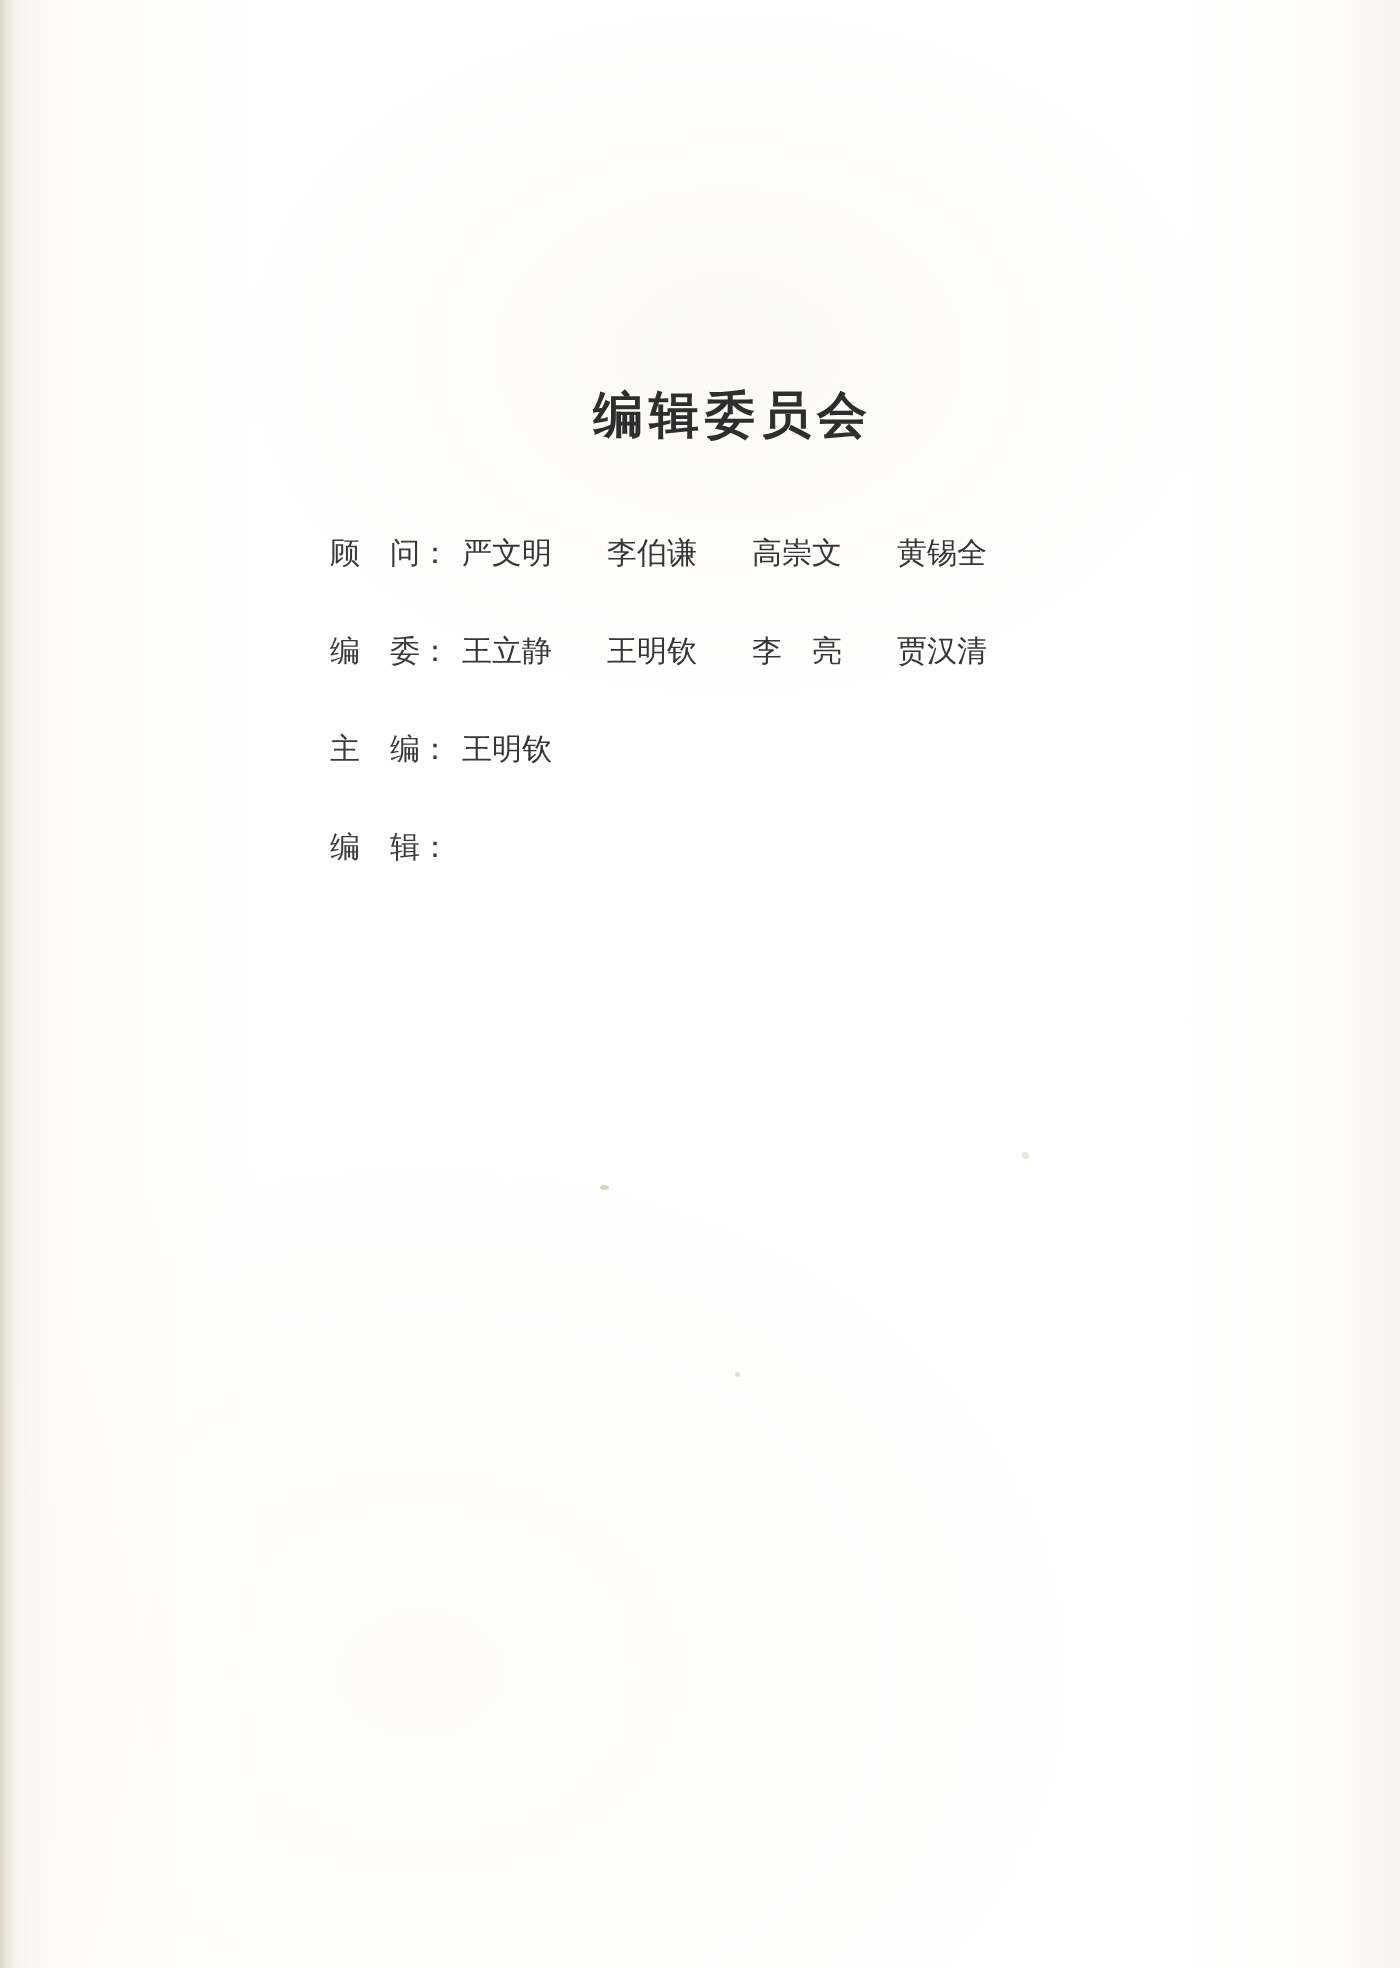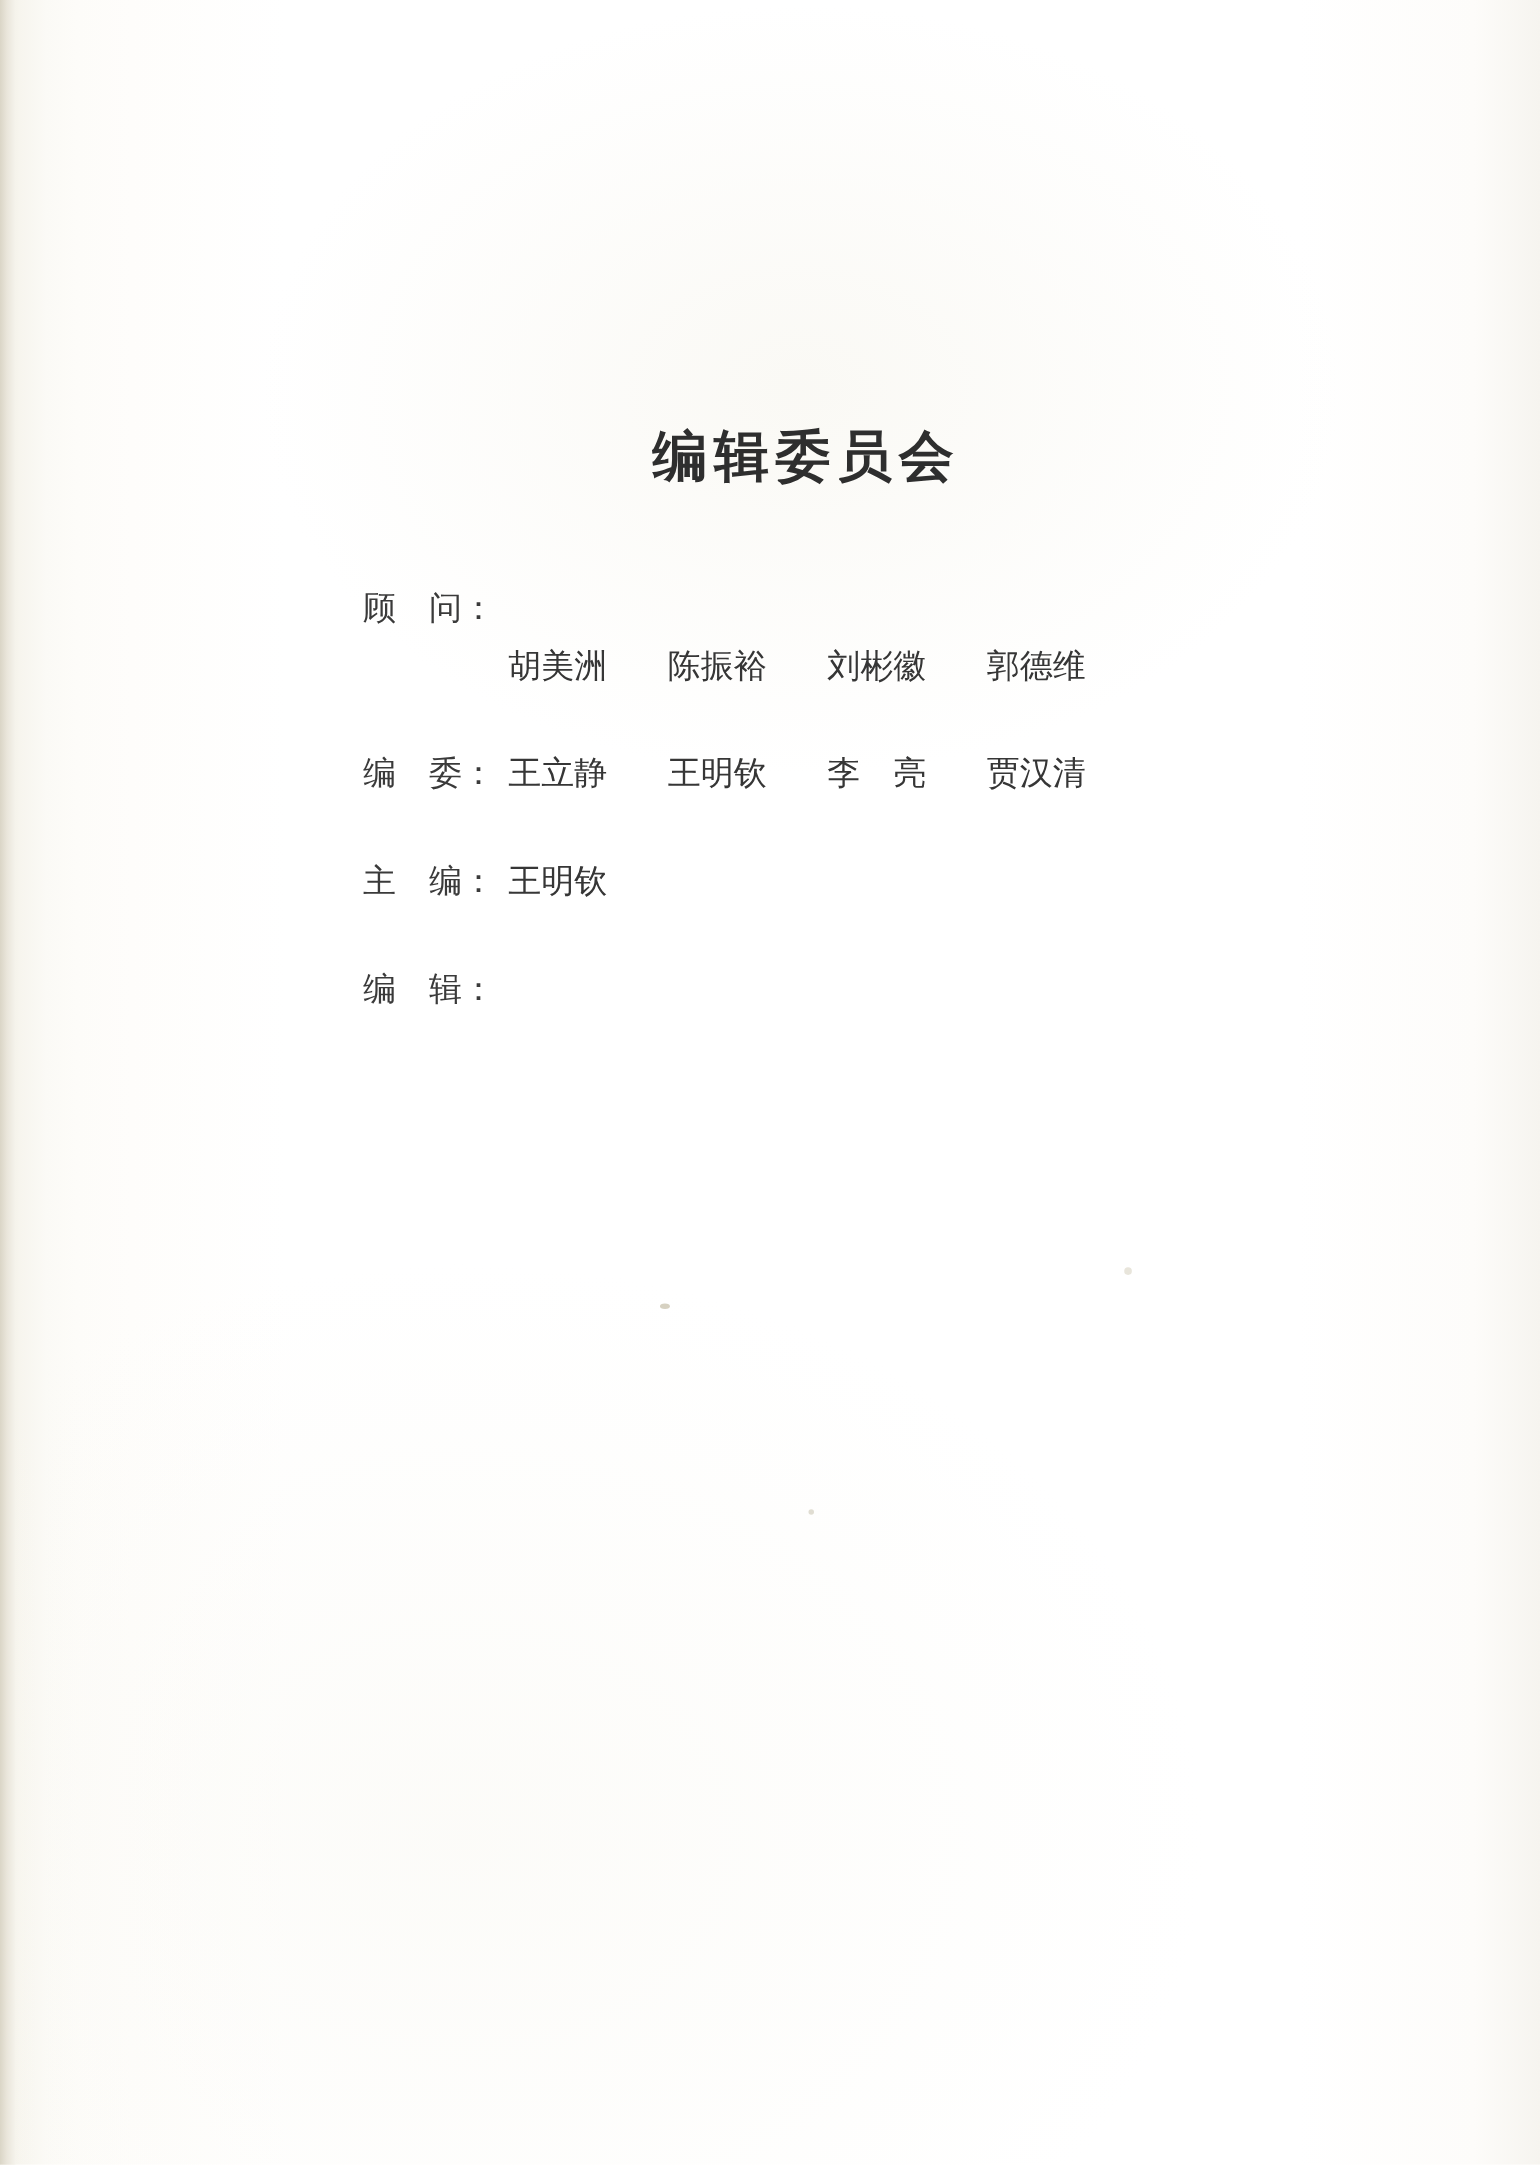--- a/index.html
+++ b/index.html
@@ -162,28 +162,25 @@
 
   <div class="content">
 
     <div class="doc-title">编辑委员会</div>
 
     <div class="sections">
 
       <div class="section">
         <div class="srow">
           <div class="label">顾　问：</div>
-        </div>
-        <div class="srow">
-          <div class="label-spacer"></div>
           <div class="names">
-            <div class="name">胡美洲</div>
-            <div class="name">陈振裕</div>
-            <div class="name">刘彬徽</div>
-            <div class="name">郭德维</div>
+            <div class="name">严文明</div>
+            <div class="name">李伯谦</div>
+            <div class="name">高崇文</div>
+            <div class="name">黄锡全</div>
           </div>
         </div>
       </div>
 
       <div class="section">
         <div class="srow">
           <div class="label">编　委：</div>
           <div class="names">
             <div class="name">王立静</div>
             <div class="name">王明钦</div>

